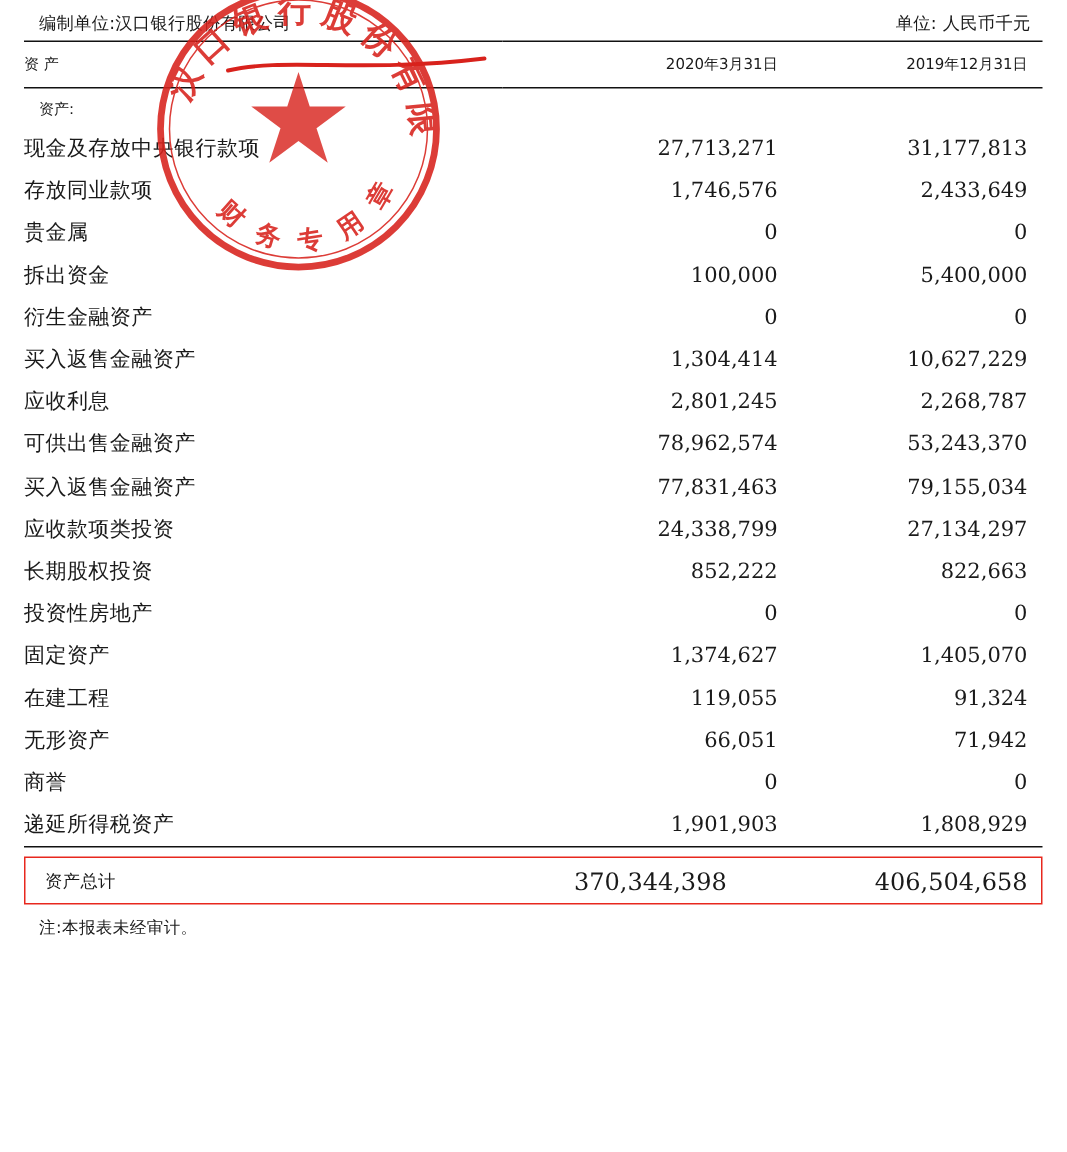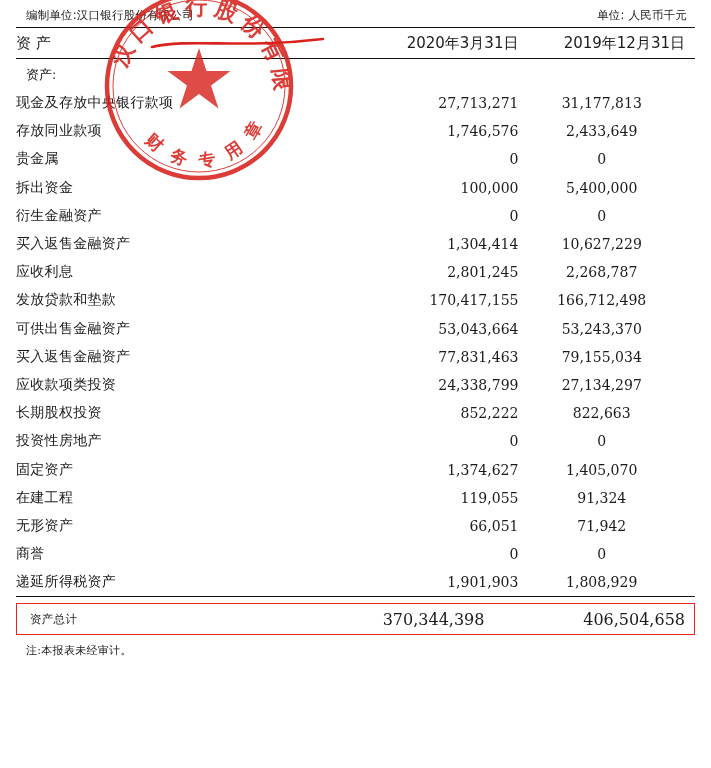--- a/index.html
+++ b/index.html
@@ -45,44 +45,44 @@
   }
   .col-label { width: 47%; }
   .col-a { width: 27%; }
   .col-b { width: 26%; }
 
   thead tr.head-row td {
     border-top: 1.4px solid #111;
     border-bottom: 1.4px solid #111;
     height: 30px;
     vertical-align: middle;
-    font-size: 15px;
+    font-size: 10px;
     margin-left: 12px;
   }
   thead .h-label { padding-left: 14px; }
   thead .h-num { text-align: right; padding-right: 34px; }
   thead .h-num.b { padding-right: 10px; }
 
   tbody tr.section td {
     padding: 7px 0 5px 10px;
-    font-size: 13px;
+    font-size: 10px;
   }
   tbody tr.item td {
     height: 28.2px;
     vertical-align: middle;
     font-size: 14px;
   }
   td.lbl { padding-left: 28px; letter-spacing: 0.3px; }
   td.num {
     text-align: right;
     padding-right: 34px;
     font-family: "DejaVu Serif", "Liberation Serif", serif;
     font-size: 16px;
   }
-  td.num.b { padding-right: 10px; text-align: center; }
+  td.num.b { padding-right: 10px; }
 
   .total-wrap {
     position: relative;
     margin-top: 6px;
   }
   table.total {
     width: 100%;
     border-collapse: collapse;
     table-layout: fixed;
     font-size: 11.5px;
@@ -200,27 +200,22 @@
         <td class="lbl">买入返售金融资产</td>
         <td class="num">1,304,414</td>
         <td class="num b">10,627,229</td>
       </tr>
       <tr class="item">
         <td class="lbl">应收利息</td>
         <td class="num">2,801,245</td>
         <td class="num b">2,268,787</td>
       </tr>
       <tr class="item">
-        <td class="lbl">发放贷款和垫款</td>
-        <td class="num">170,417,155</td>
-        <td class="num b">166,712,498</td>
-      </tr>
-      <tr class="item">
         <td class="lbl">可供出售金融资产</td>
-        <td class="num">53,043,664</td>
+        <td class="num">78,962,574</td>
         <td class="num b">53,243,370</td>
       </tr>
       <tr class="item">
         <td class="lbl">买入返售金融资产</td>
         <td class="num">77,831,463</td>
         <td class="num b">79,155,034</td>
       </tr>
       <tr class="item">
         <td class="lbl">应收款项类投资</td>
         <td class="num">24,338,799</td>

